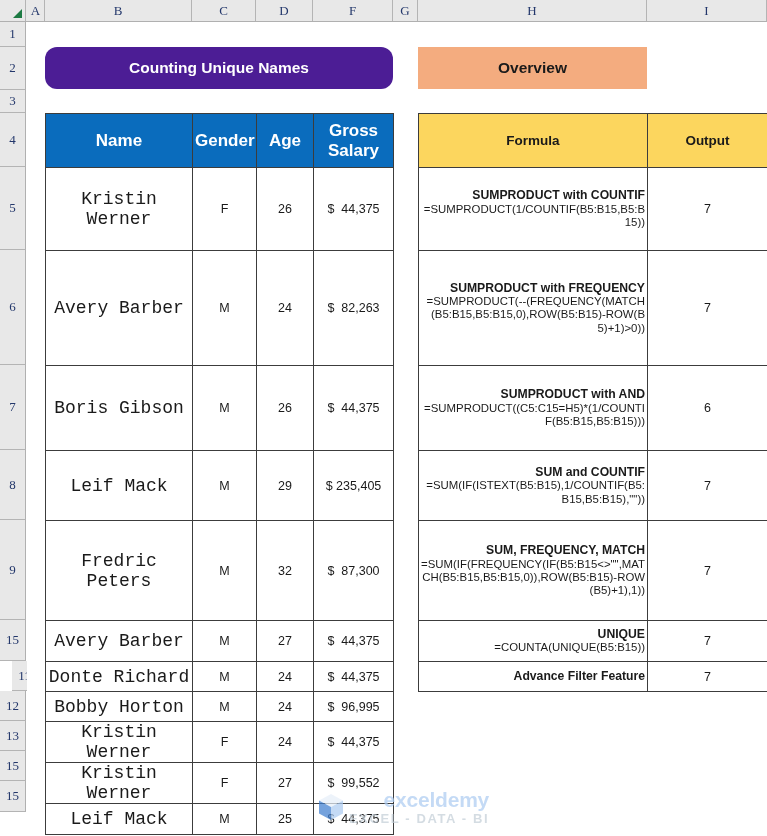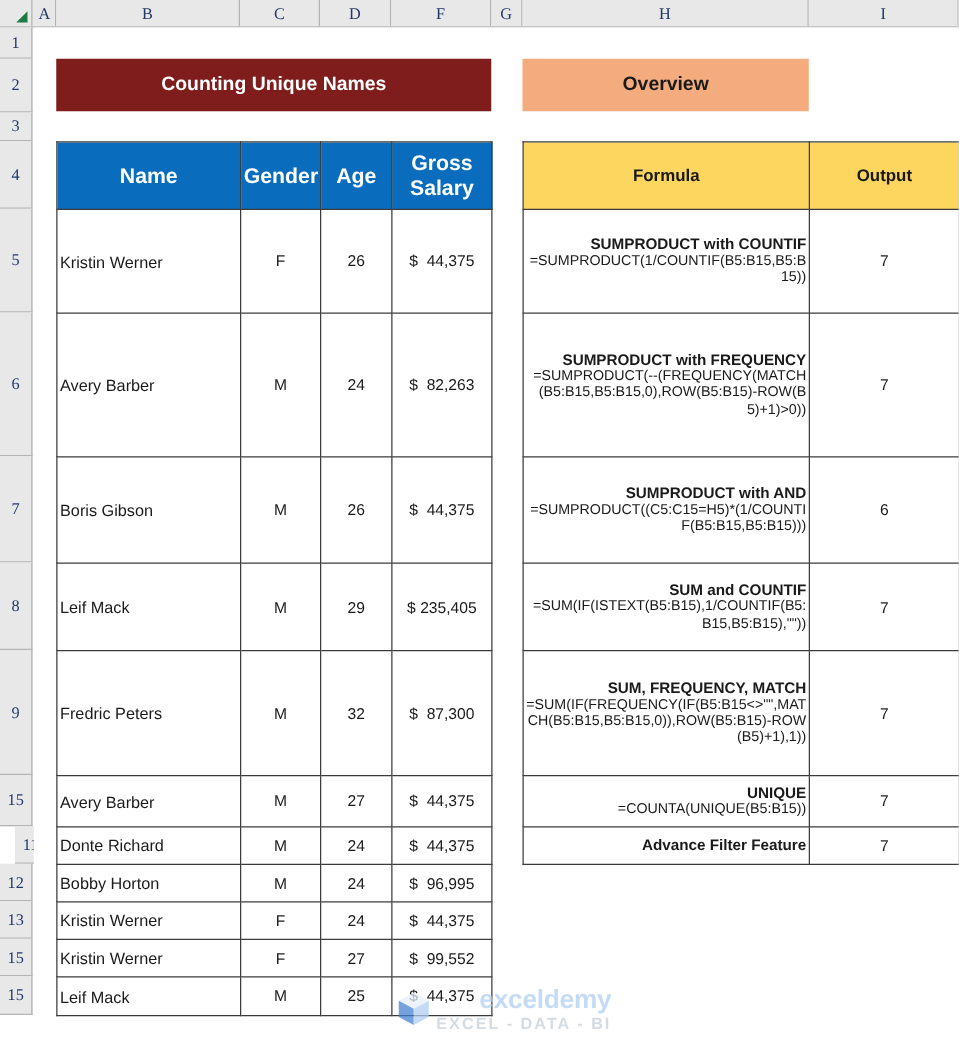--- a/index.html
+++ b/index.html
@@ -89,22 +89,23 @@
   .banner {
     position: absolute;
     display: flex;
     align-items: center;
     justify-content: center;
     font-weight: bold;
     font-size: 15.5px;
     box-sizing: border-box;
   }
   .banner-green {
-    background: #7f1d1d;
+    background: #4c1d95;
     color: #ffffff;
+    border-radius: 12px;
   }
   .banner-orange {
     background: #F4AC7F;
     color: #1a1a1a;
   }
 
   
   .xtable {
     position: absolute;
     border-collapse: collapse;
@@ -120,22 +121,24 @@
   
   .hdr-blue {
     background: #0A6CBD;
     color: #ffffff;
     font-weight: bold;
     font-size: 17px;
     text-align: center;
     line-height: 1.12;
   }
   .cell-name {
-    font-size: 13px;
-    color: #1a1a1a;
+    text-align: center;
+    font-size: 18px;
+    color: #1a1a1a;
+    font-family: Liberation Mono, monospace;
   }
   .cell-center {
     text-align: center;
     font-size: 12.5px;
     color: #1a1a1a;
   }
   .cell-money {
     font-size: 12.5px;
     color: #1a1a1a;
     text-align: center;

